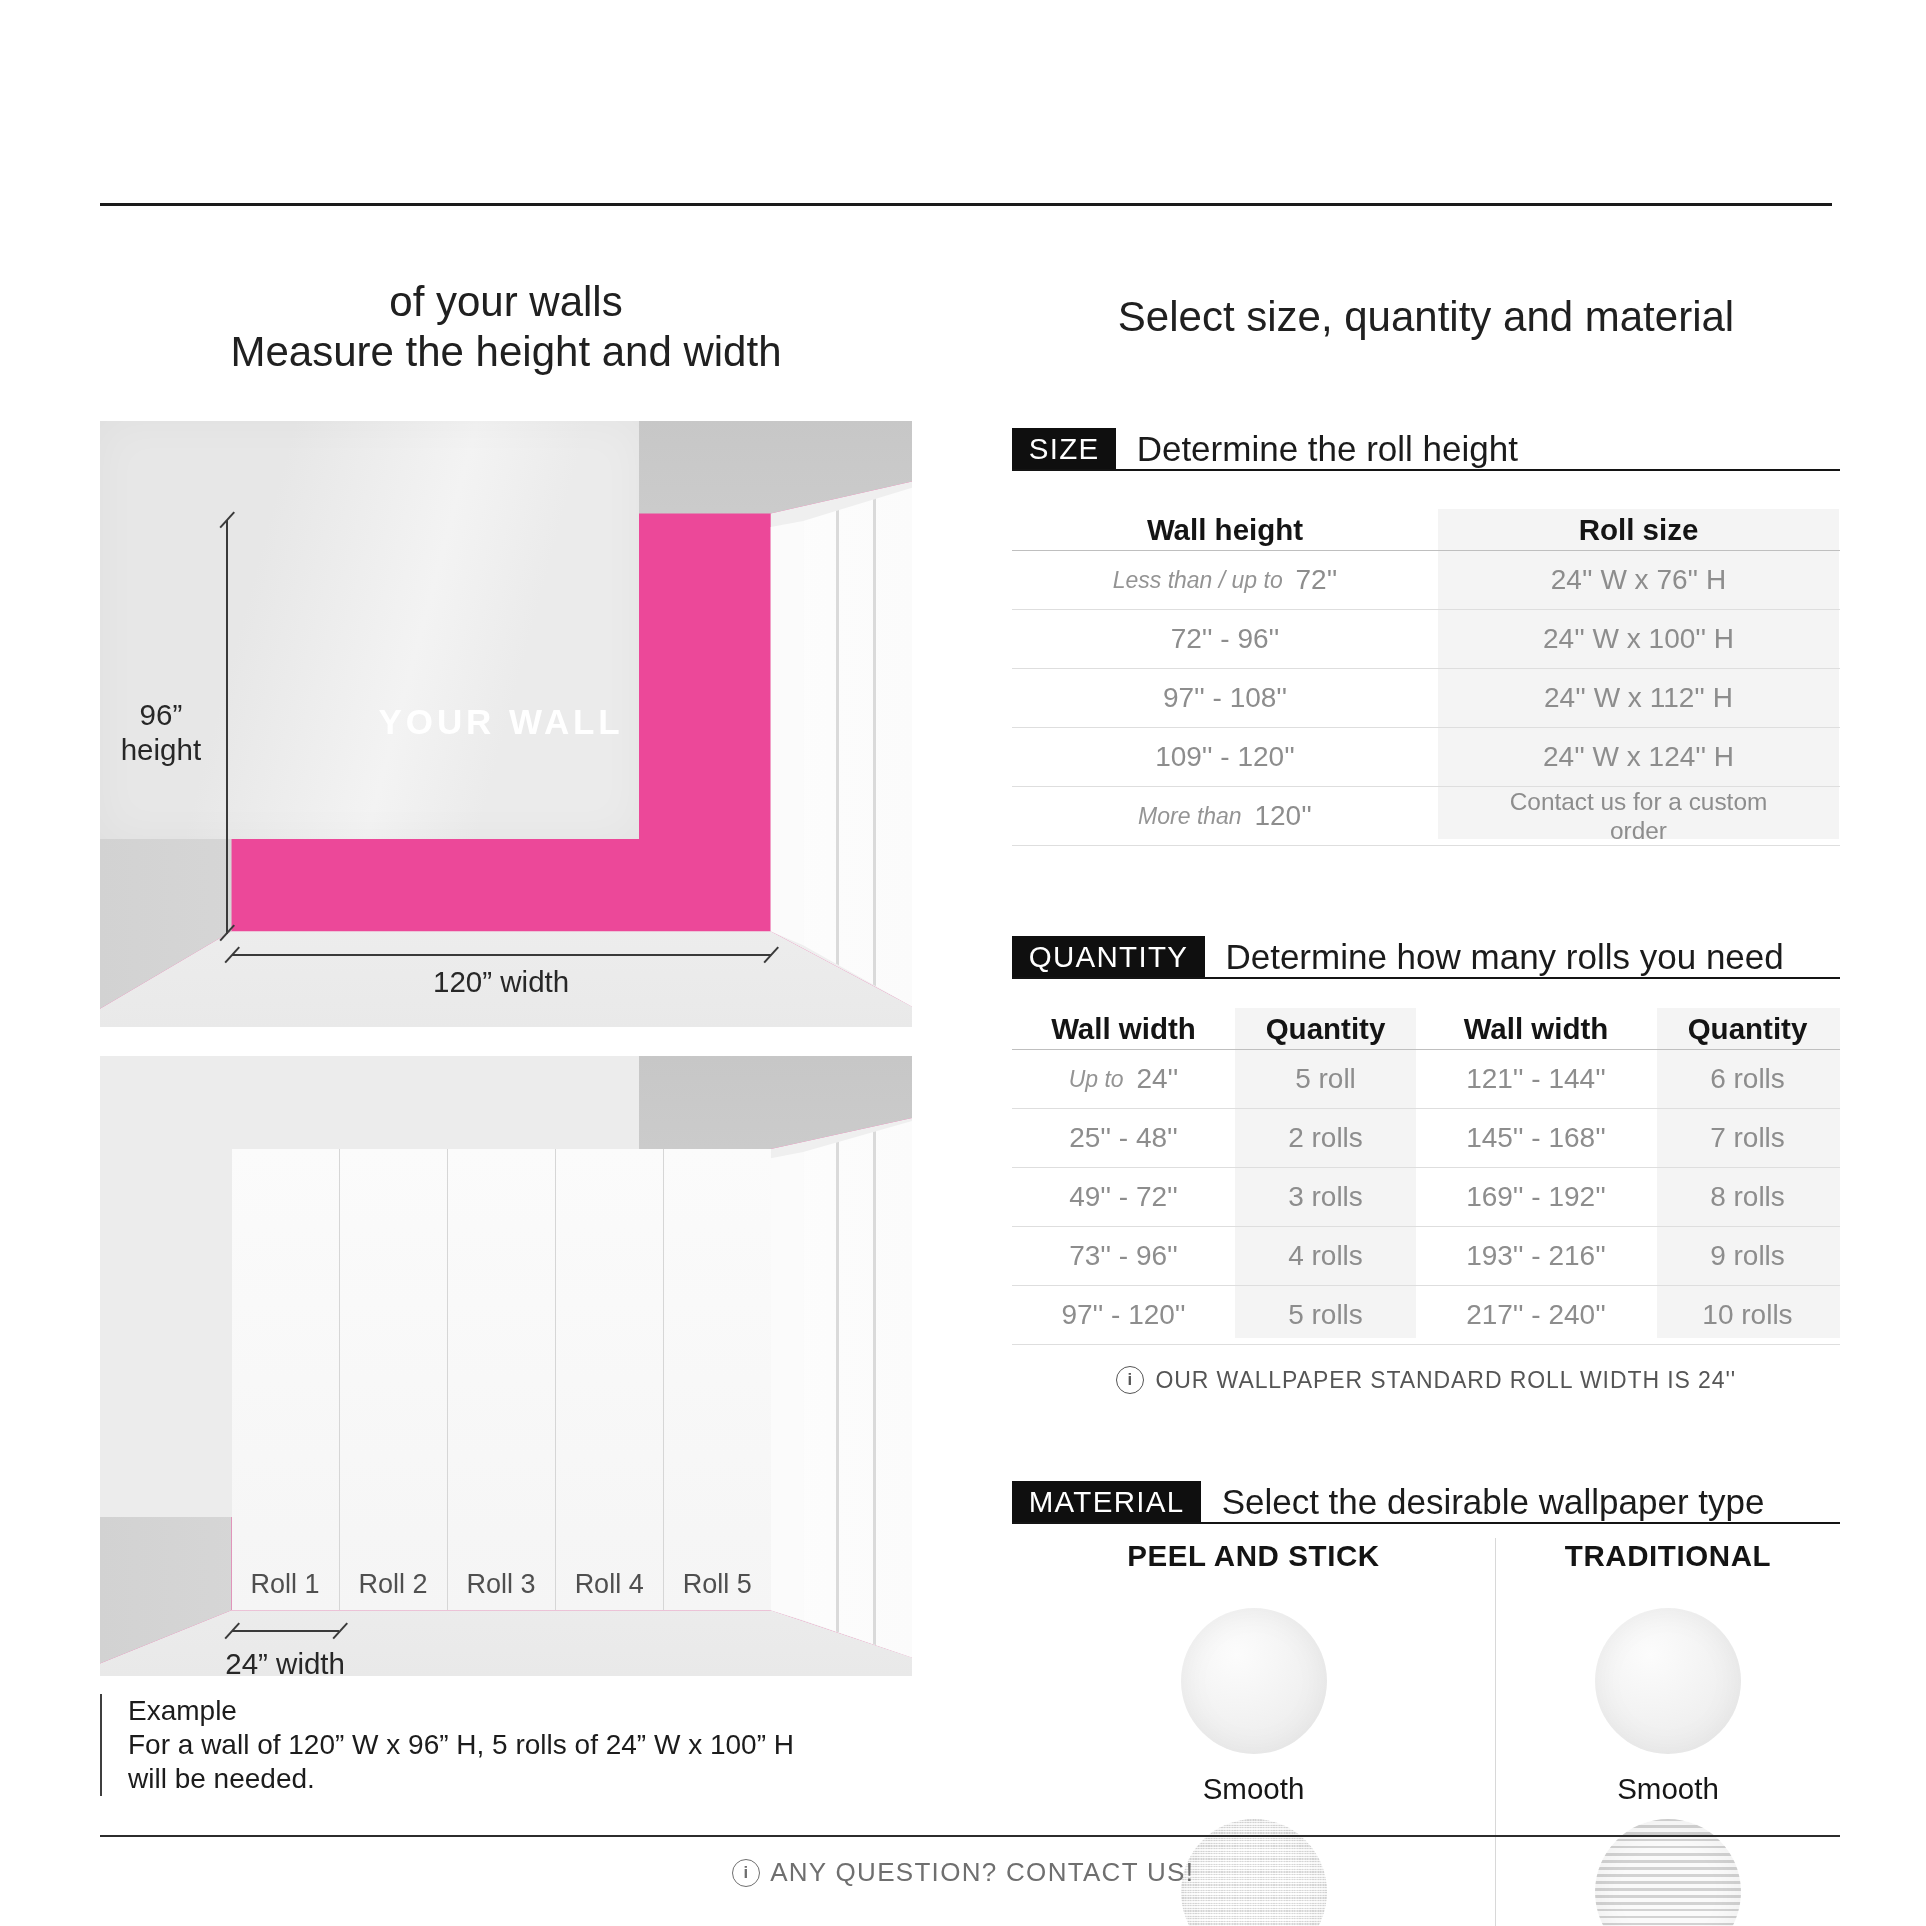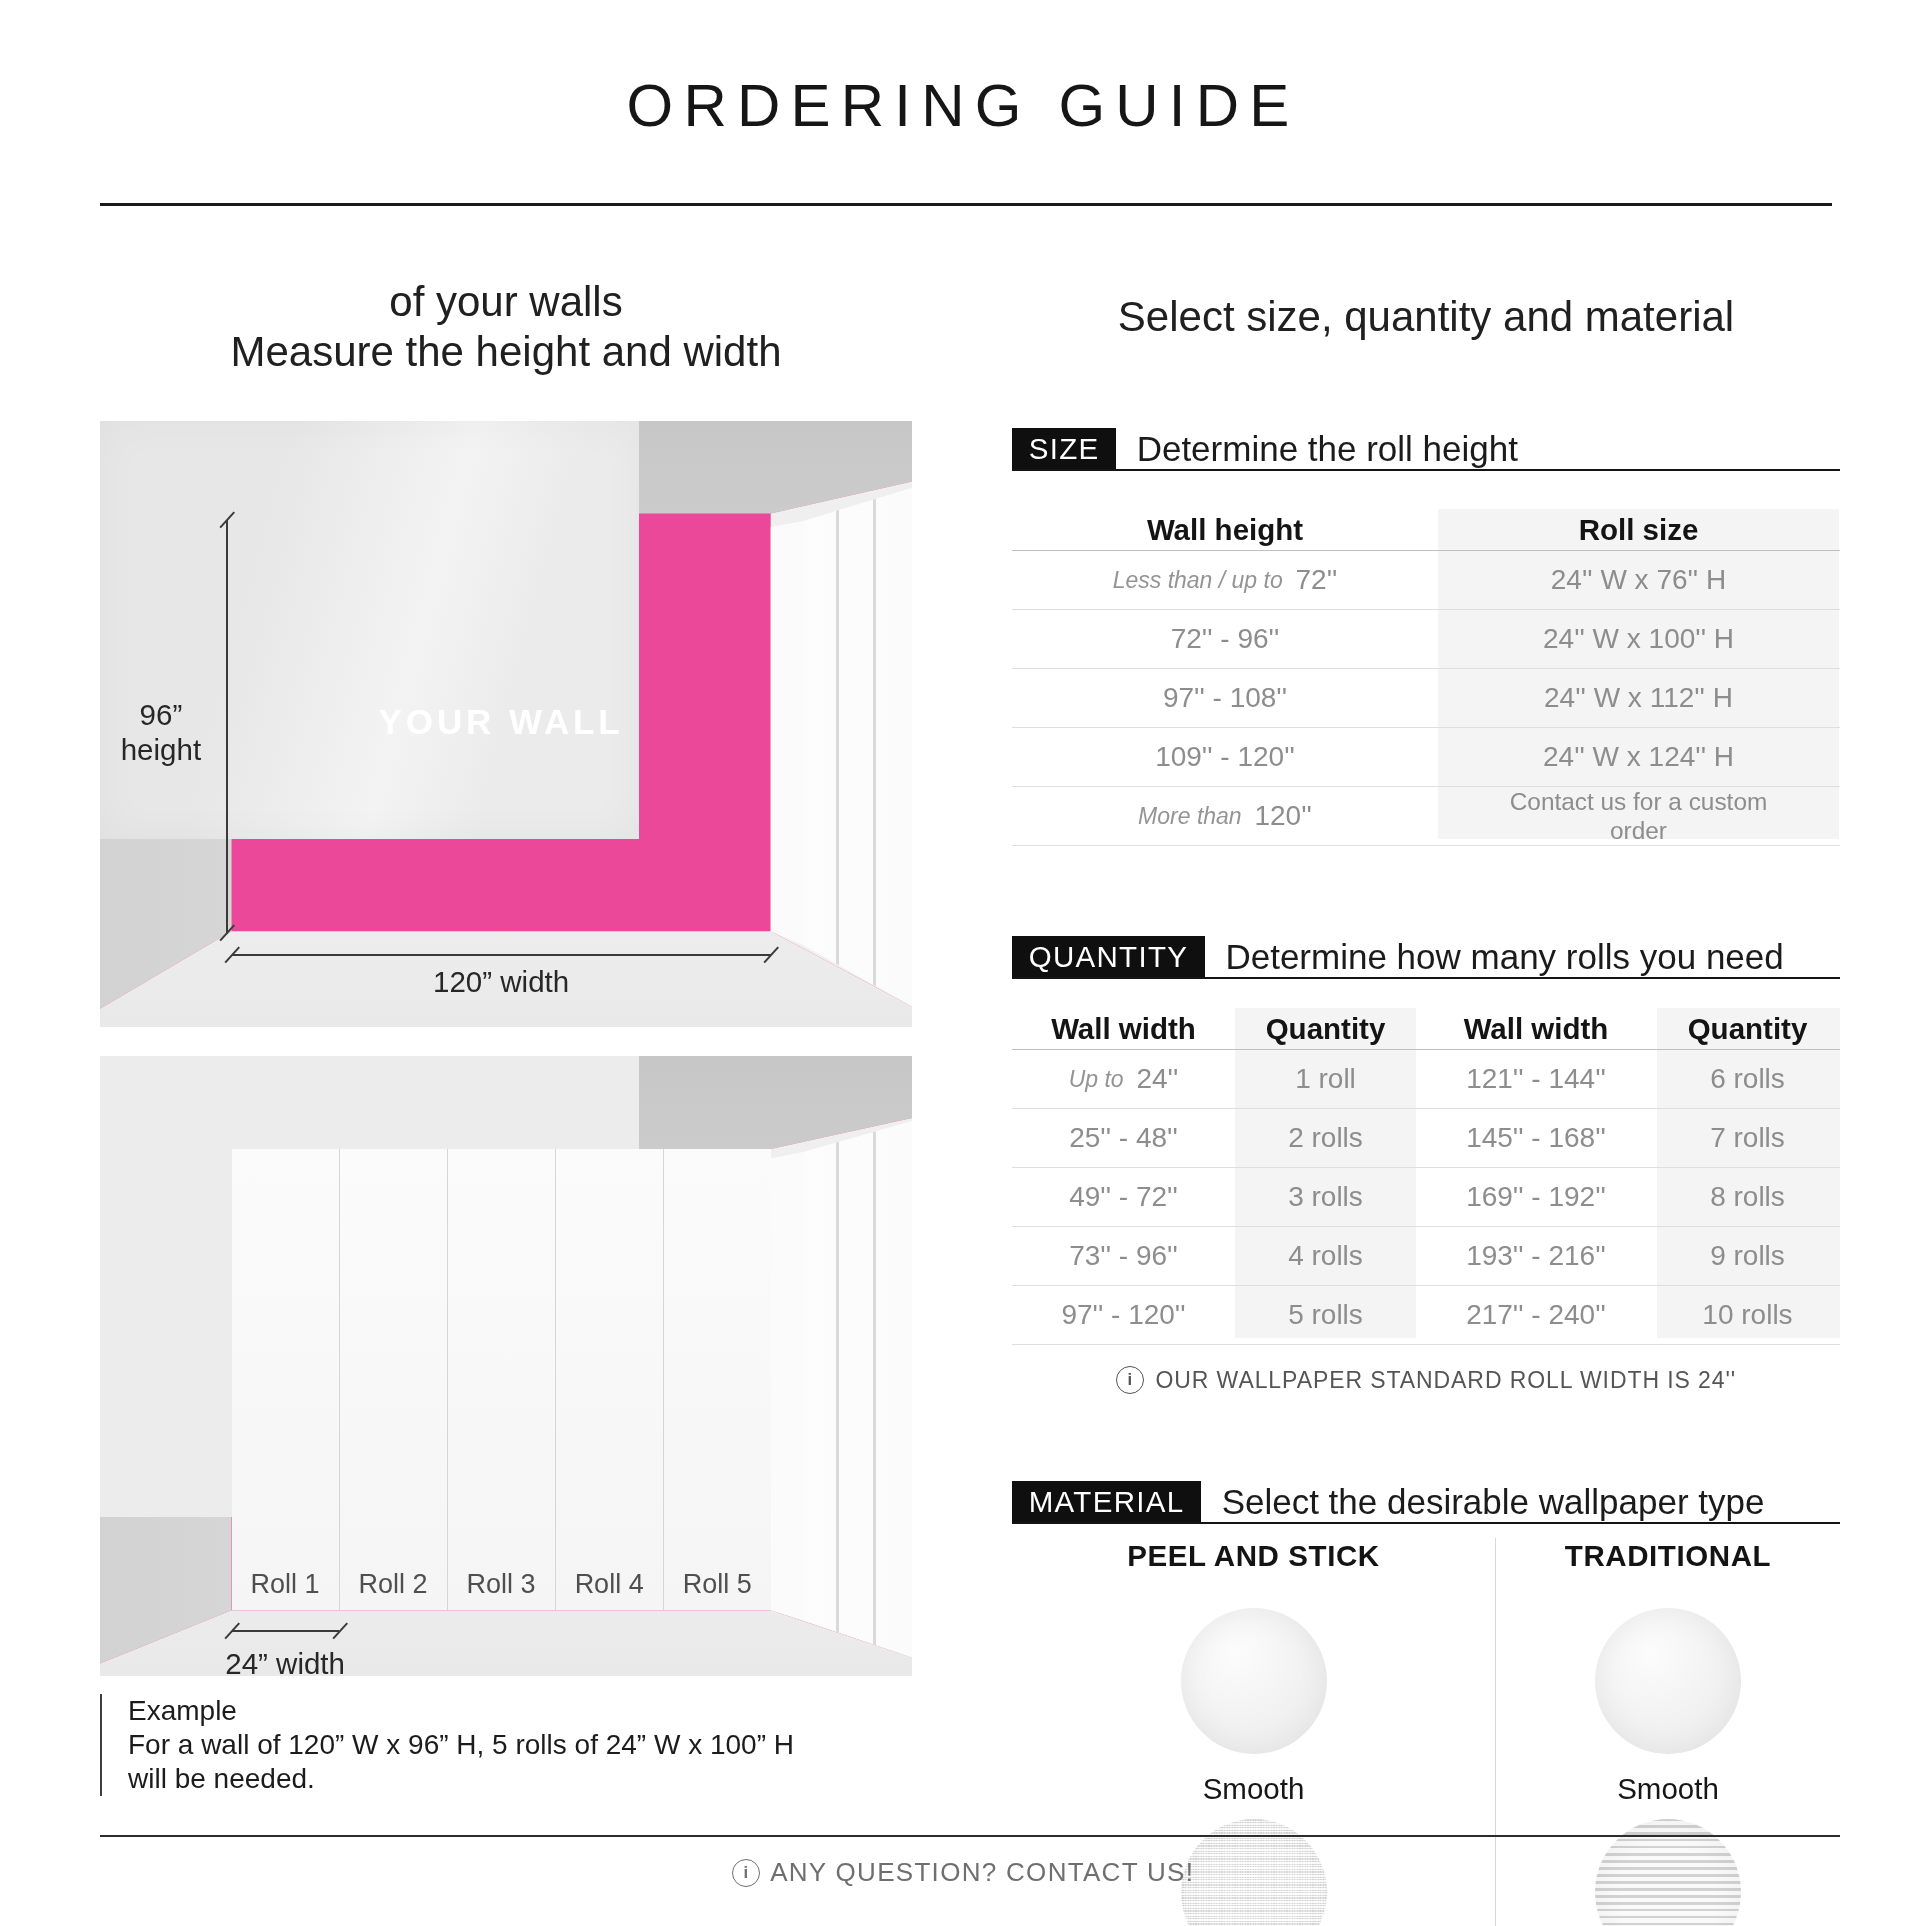--- a/index.html
+++ b/index.html
@@ -140,21 +140,20 @@
   .footer-rule{position:absolute;left:100px;top:1835px;width:1740px;height:1.9px;background:#2c2c2c;}
   .footer-line{position:absolute;left:0;top:1857px;width:100%;display:flex;align-items:center;
     justify-content:center;gap:10.3px;color:#6f6f6f;}
   .footer-text{font-size:26px;letter-spacing:0.05em;}
 </style>
 </head>
 <body>
 
 <div class="page">
 
-  <div class="page-title">ORDERING GUIDE</div>
   <div class="top-rule"></div>
 
   <div class="col-heading left-heading">
     <div>of your walls</div>
     <div>Measure the height and width</div>
   </div>
 
   <div class="room room1">
     <div class="part ceiling1"></div>
     <div class="part leftwall1"></div>
@@ -279,21 +278,21 @@
       <div class="th c1">Wall width</div>
       <div class="th c2">Quantity</div>
       <div class="th c3">Wall width</div>
       <div class="th c4">Quantity</div>
     </div>
     <div class="trow">
       <div class="td c1">
           <span class="sm">Up to </span>
           <span>24''</span>
         </div>
-      <div class="td c2">1 roll</div>
+      <div class="td c2">5 roll</div>
       <div class="td c3">121'' - 144''</div>
       <div class="td c4">6 rolls</div>
     </div>
     <div class="trow">
       <div class="td c1">
           <span>25'' - 48''</span>
         </div>
       <div class="td c2">2 rolls</div>
       <div class="td c3">145'' - 168''</div>
       <div class="td c4">7 rolls</div>

